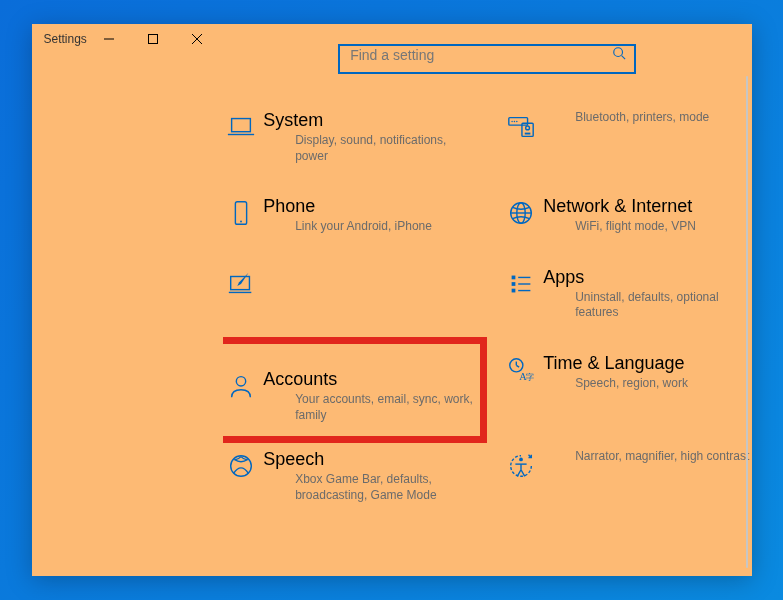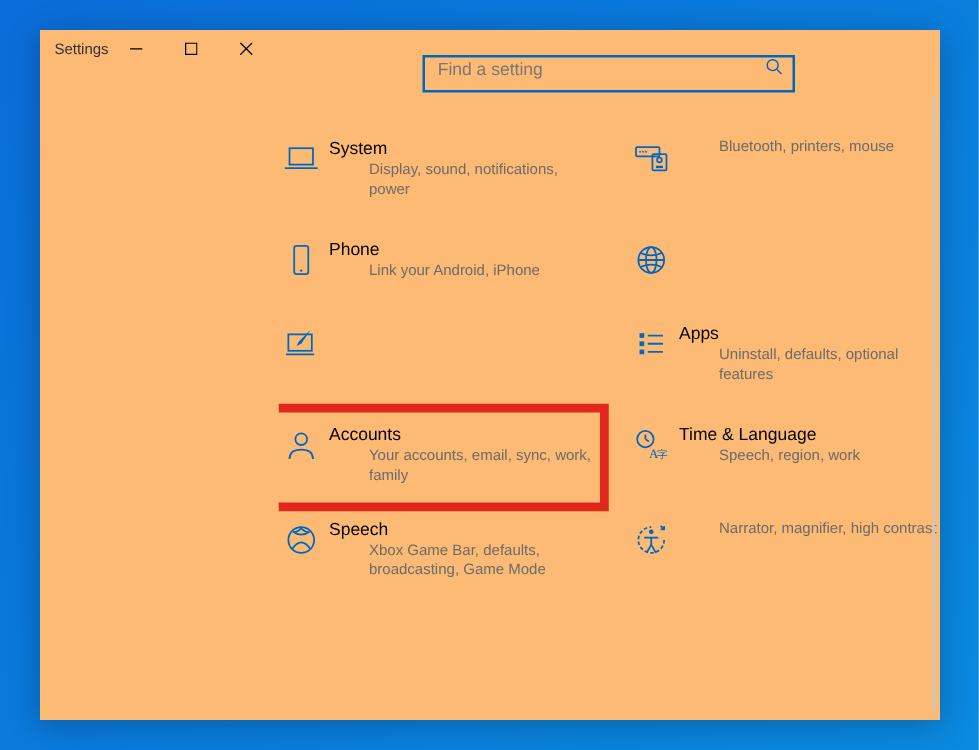--- a/index.html
+++ b/index.html
@@ -12,23 +12,23 @@
   .content{flex:1;overflow:hidden;display:flex;flex-direction:column;align-items:center;}
   .searchwrap{margin-top:20px;margin-bottom:28px;border:2px solid #0067c0;width:298px;height:30px;display:flex;align-items:flex-start;padding:0 8px;box-sizing:border-box;}
   .searchwrap input{flex:1;border:none;outline:none;font-size:14px;background:transparent;}
   .searchwrap input::placeholder{color:#777;}
   .searchwrap .sicon{color:#0067c0;}
   .grid{width:560px;display:flex;flex-wrap:wrap;}
   .item{width:280px;box-sizing:border-box;display:flex;padding:8px 12px 24px 12px;}
   .iconcol{width:44px;flex-shrink:0;display:flex;justify-content:center;padding-top:2px;}
   .iconcol svg{width:30px;height:30px;}
   .textcol{flex:1;}
-  .textcol .title{font-size:14px;color:#000;margin-bottom:2px;}
+  .textcol .title{font-size:18px;color:#000;margin-bottom:2px;}
   .textcol .desc{font-size:12px;color:#6b6b6b;line-height:1.3;margin-left:32px;}
-  .item.highlight{outline:7px solid #e1261c;outline-offset:-7px;padding-top:16px;padding-bottom:20px;margin-top:-8px;margin-bottom:-2px;}
+  .item.highlight{outline:7px solid #e1261c;outline-offset:-7px;padding-top:32px;padding-bottom:20px;margin-top:-8px;margin-bottom:-2px;}
   .accent{stroke:#0067c0;fill:none;stroke-width:1.5;}
   .accentf{fill:#0067c0;}
   .scrollind{position:absolute;right:4px;top:52px;bottom:8px;width:2px;background:#c6c6c6;border-radius:1px;}
 </style>
 </head>
 <body>
 
 <div class="window">
 
   <div class="titlebar">
@@ -89,21 +89,21 @@
                 <circle cx="6.5" cy="10" r="0.8" class="accentf"></circle>
                 <circle cx="9" cy="10" r="0.8" class="accentf"></circle>
                 <circle cx="11.5" cy="10" r="0.8" class="accentf"></circle>
                 <rect x="17" y="12" width="12" height="14" rx="1" class="accent" fill="#fff"></rect>
                 <circle cx="23" cy="17" r="2" class="accent"></circle>
                 <rect x="20" y="22" width="6" height="2" class="accentf"></rect>
               </svg>
         </span>
           </div>
         <div class="textcol">
-          <div class="desc">Bluetooth, printers, mouse</div>
+          <div class="desc">Bluetooth, printers, mode</div>
         </div>
       </div>
 
       <div class="item">
         <div class="iconcol">
             <span>
           <svg viewBox="0 0 32 32">
                 <rect x="10" y="4" width="12" height="24" rx="2" class="accent"></rect>
                 <circle cx="16" cy="25" r="1" class="accentf"></circle>
               </svg>
@@ -120,20 +120,24 @@
             <span>
           <svg viewBox="0 0 32 32">
                 <circle cx="16" cy="16" r="11" class="accent"></circle>
                 <ellipse cx="16" cy="16" rx="4.5" ry="11" class="accent"></ellipse>
                 <line x1="5" y1="16" x2="27" y2="16" class="accent"></line>
                 <path d="M7 10 Q16 14 25 10" class="accent"></path>
                 <path d="M7 22 Q16 18 25 22" class="accent"></path>
               </svg>
         </span>
           </div>
+        <div class="textcol">
+          <div class="title">Network &amp; Internet</div>
+          <div class="desc">WiFi, flight mode, VPN</div>
+        </div>
       </div>
 
       <div class="item">
         <div class="iconcol">
             <span>
           <svg viewBox="0 0 32 32">
                 <rect x="5" y="8" width="20" height="14" class="accent"></rect>
                 <line x1="3" y1="25" x2="27" y2="25" class="accent" stroke-width="2"></line>
                 <path d="M24 4 L14 14 L12 18 L16 16 Z" class="accentf"></path>
               </svg>

